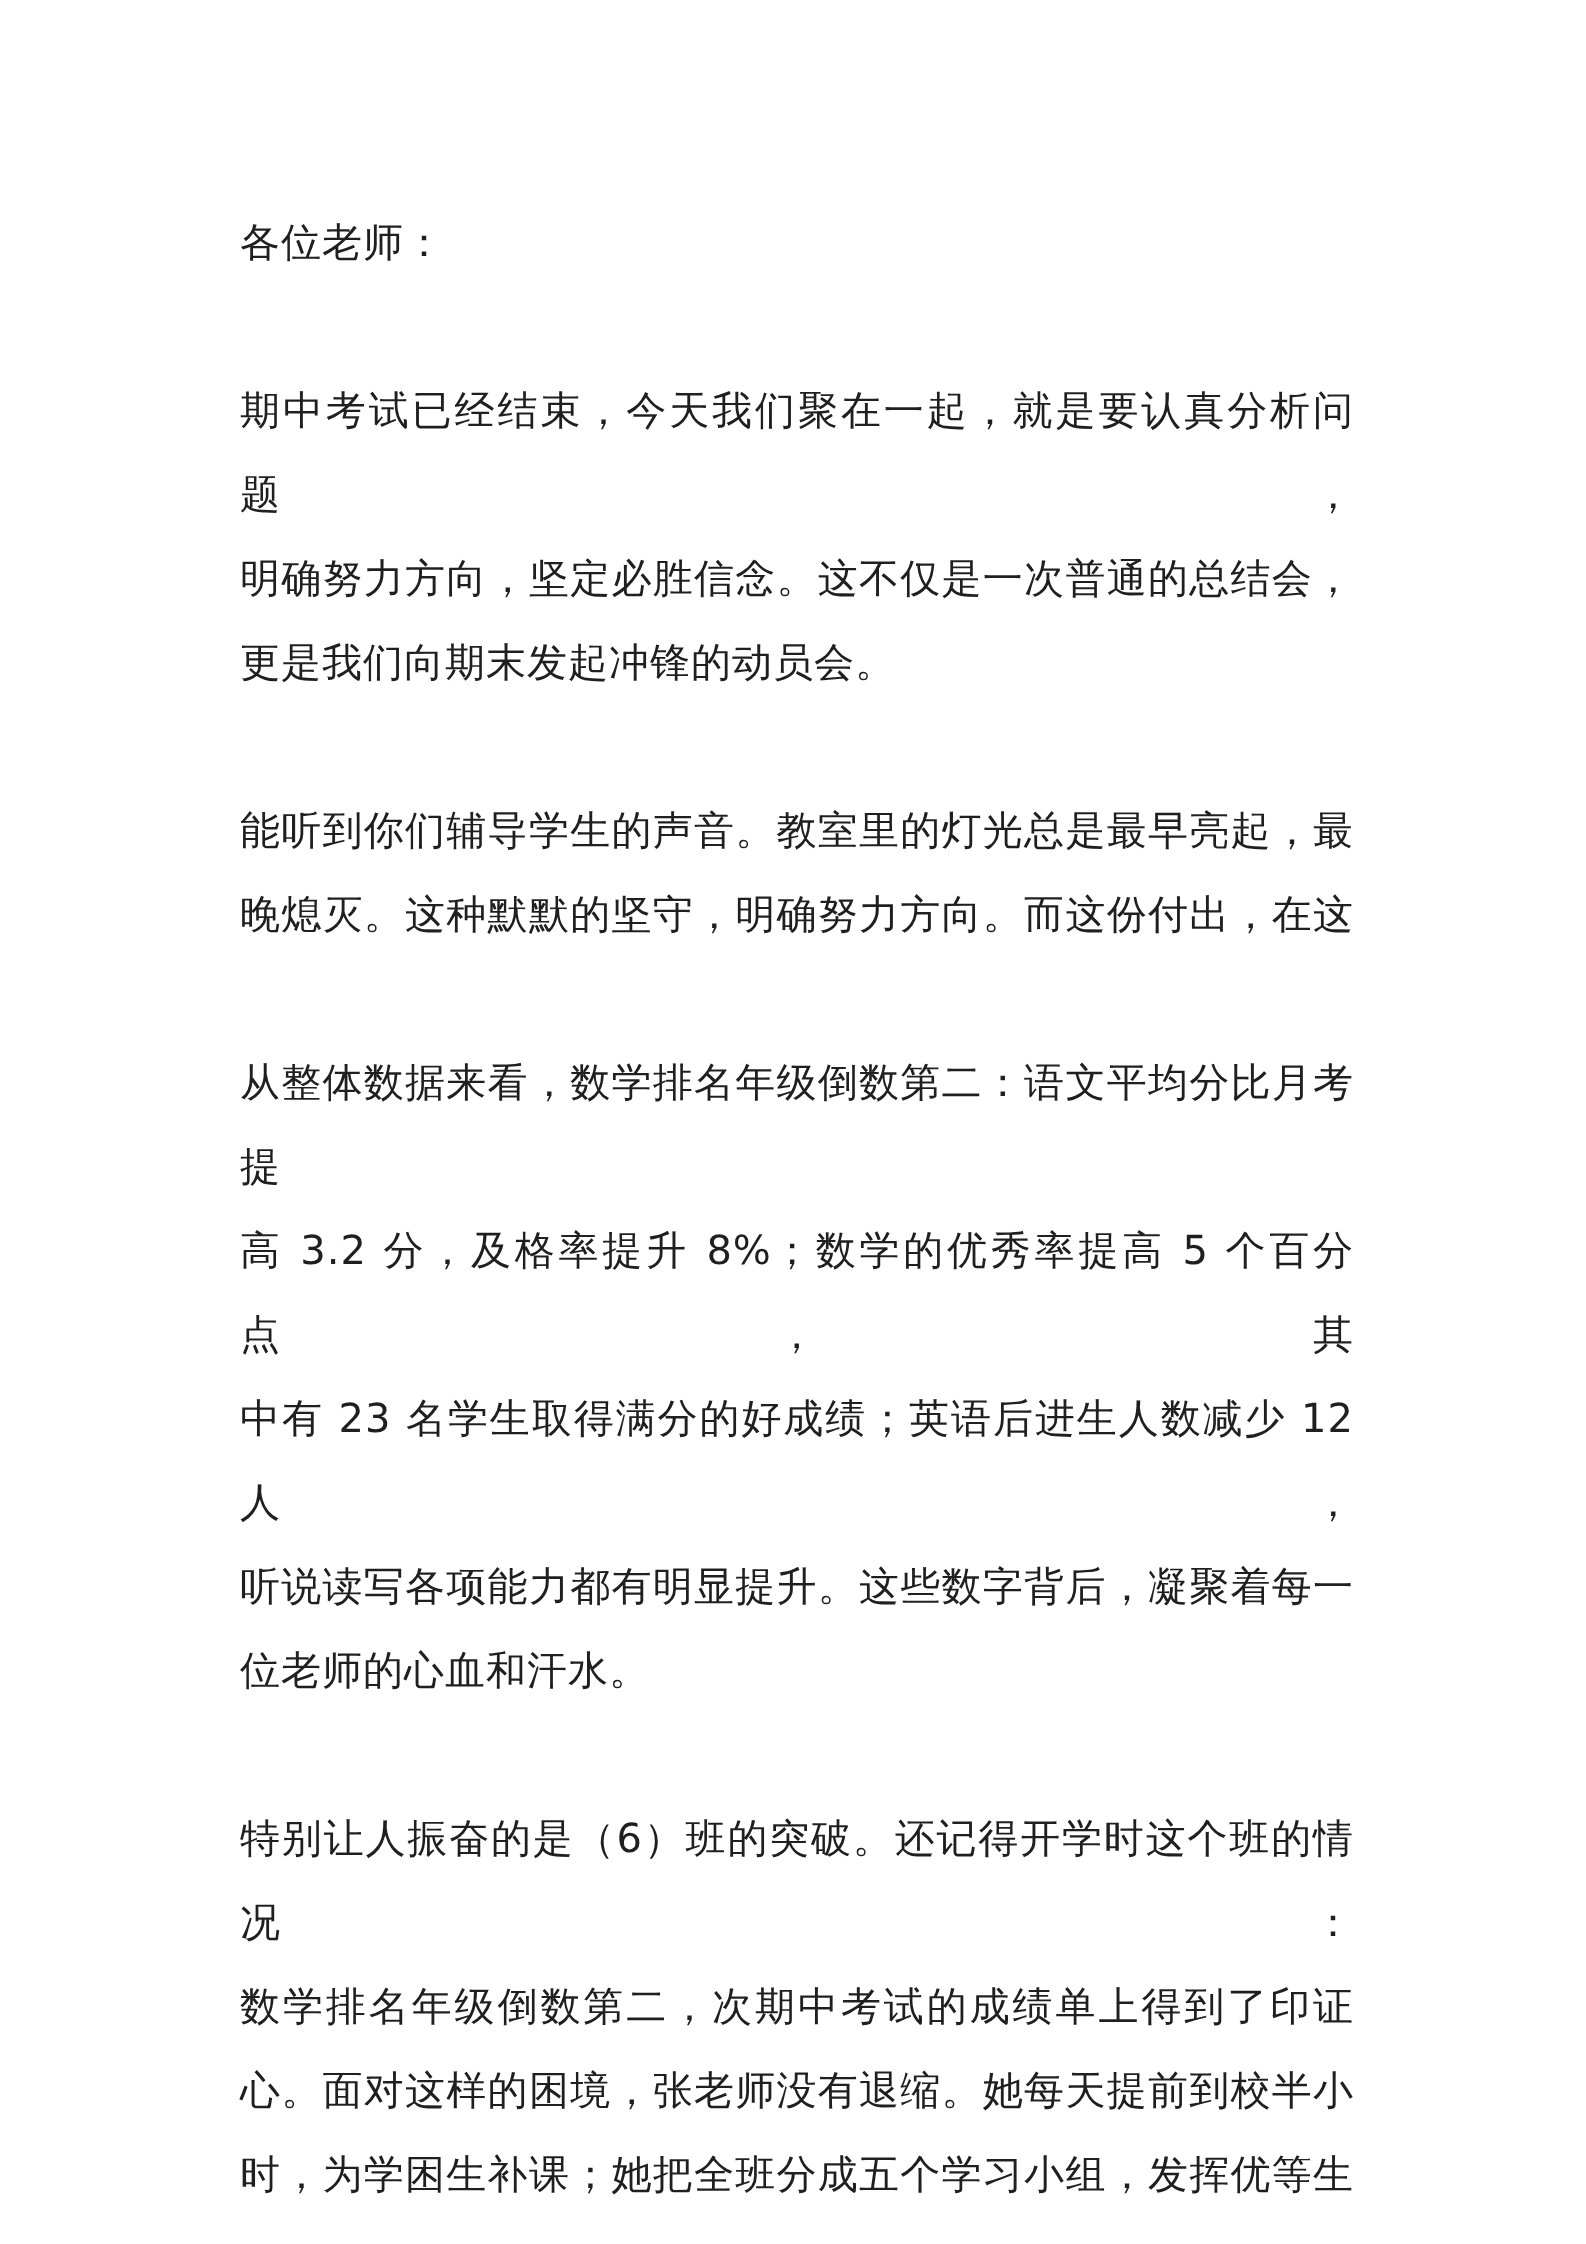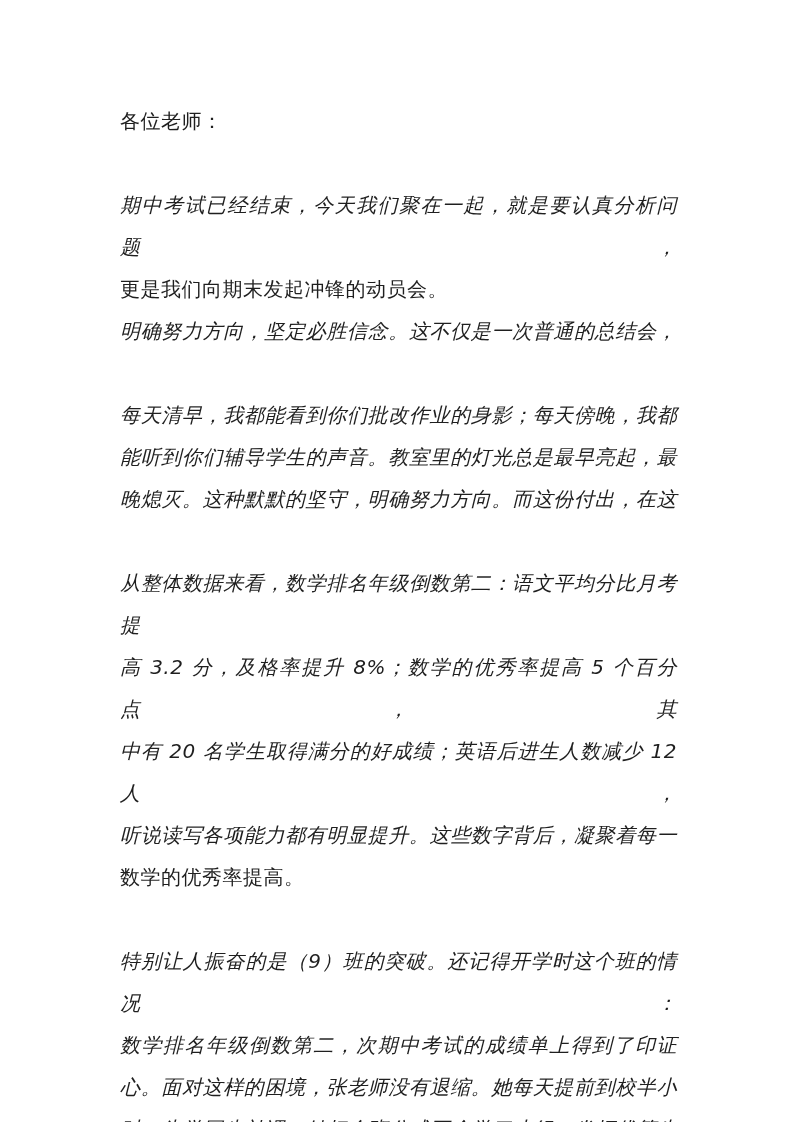--- a/index.html
+++ b/index.html
@@ -33,58 +33,56 @@
     white-space: nowrap;
     letter-spacing: 0.5px;
     text-align: justify;
   }
   
   .line.fill {
     white-space: normal;
     text-align: justify;
     text-align-last: justify;
     text-justify: inter-character;
-    font-style: italic;
   }
   
   .line.end {
     white-space: normal;
     text-align-last: left;
   }
 </style>
 </head>
 <body>
 
 <main class="doc">
 
   <section class="para">
     <div class="line end">各位老师：</div>
   </section>
 
   <section class="para">
     <div class="line fill">期中考试已经结束，今天我们聚在一起，就是要认真分析问题，</div>
+    <div class="line fill">明确努力方向，坚定必胜信念。这不仅是一次普通的总结会，</div>
     <div class="line end">更是我们向期末发起冲锋的动员会。</div>
-    <div class="line fill">明确努力方向，坚定必胜信念。这不仅是一次普通的总结会，</div>
   </section>
 
   <section class="para">
-    <div class="line fill">每天清早，我都能看到你们批改作业的身影；每天傍晚，我都</div>
     <div class="line fill">能听到你们辅导学生的声音。教室里的灯光总是最早亮起，最</div>
     <div class="line fill">晚熄灭。这种默默的坚守，明确努力方向。而这份付出，在这</div>
   </section>
 
   <section class="para">
     <div class="line fill">从整体数据来看，数学排名年级倒数第二：语文平均分比月考提</div>
     <div class="line fill">高 3.2 分，及格率提升 8%；数学的优秀率提高 5 个百分点，其</div>
-    <div class="line fill">中有 20 名学生取得满分的好成绩；英语后进生人数减少 12 人，</div>
+    <div class="line fill">中有 23 名学生取得满分的好成绩；英语后进生人数减少 12 人，</div>
     <div class="line fill">听说读写各项能力都有明显提升。这些数字背后，凝聚着每一</div>
-    <div class="line end">数学的优秀率提高。</div>
+    <div class="line end">位老师的心血和汗水。</div>
   </section>
 
   <section class="para">
-    <div class="line fill">特别让人振奋的是（9）班的突破。还记得开学时这个班的情况：</div>
+    <div class="line fill">特别让人振奋的是（6）班的突破。还记得开学时这个班的情况：</div>
     <div class="line fill">数学排名年级倒数第二，次期中考试的成绩单上得到了印证</div>
     <div class="line fill">心。面对这样的困境，张老师没有退缩。她每天提前到校半小</div>
     <div class="line fill">时，为学困生补课；她把全班分成五个学习小组，发挥优等生</div>
 
   </section>
 
 </main>
 
 </body></html>

